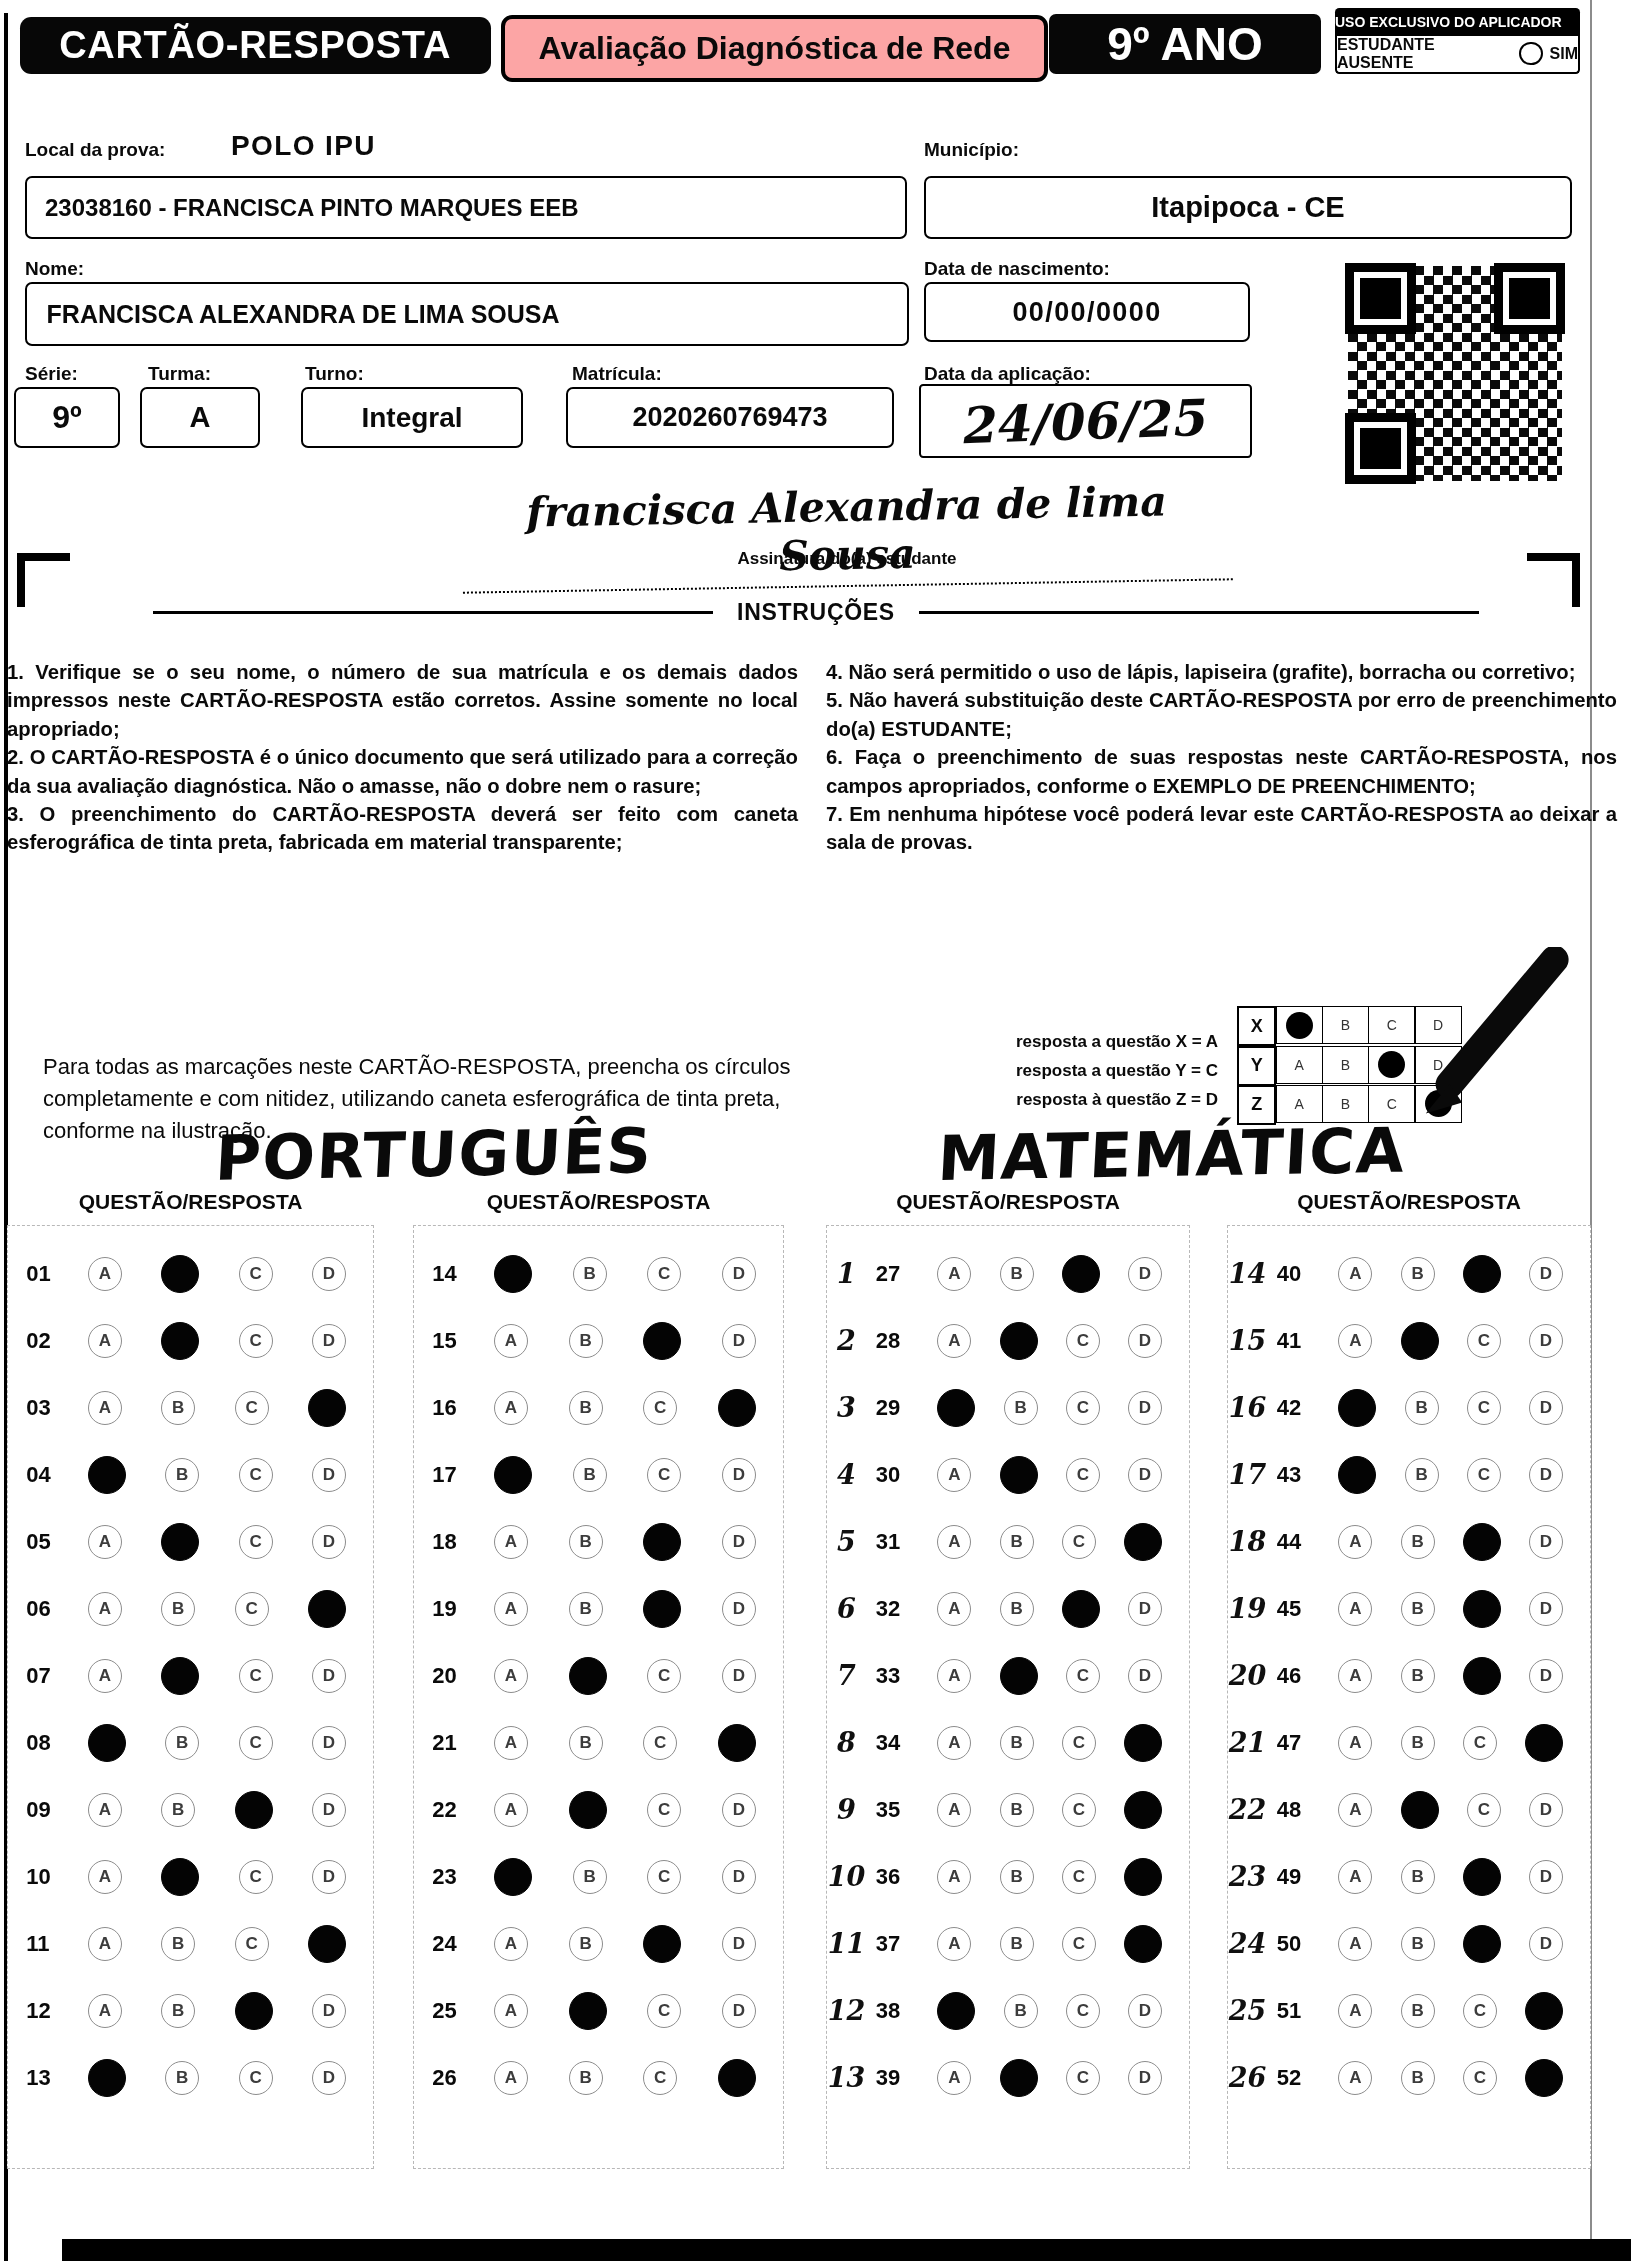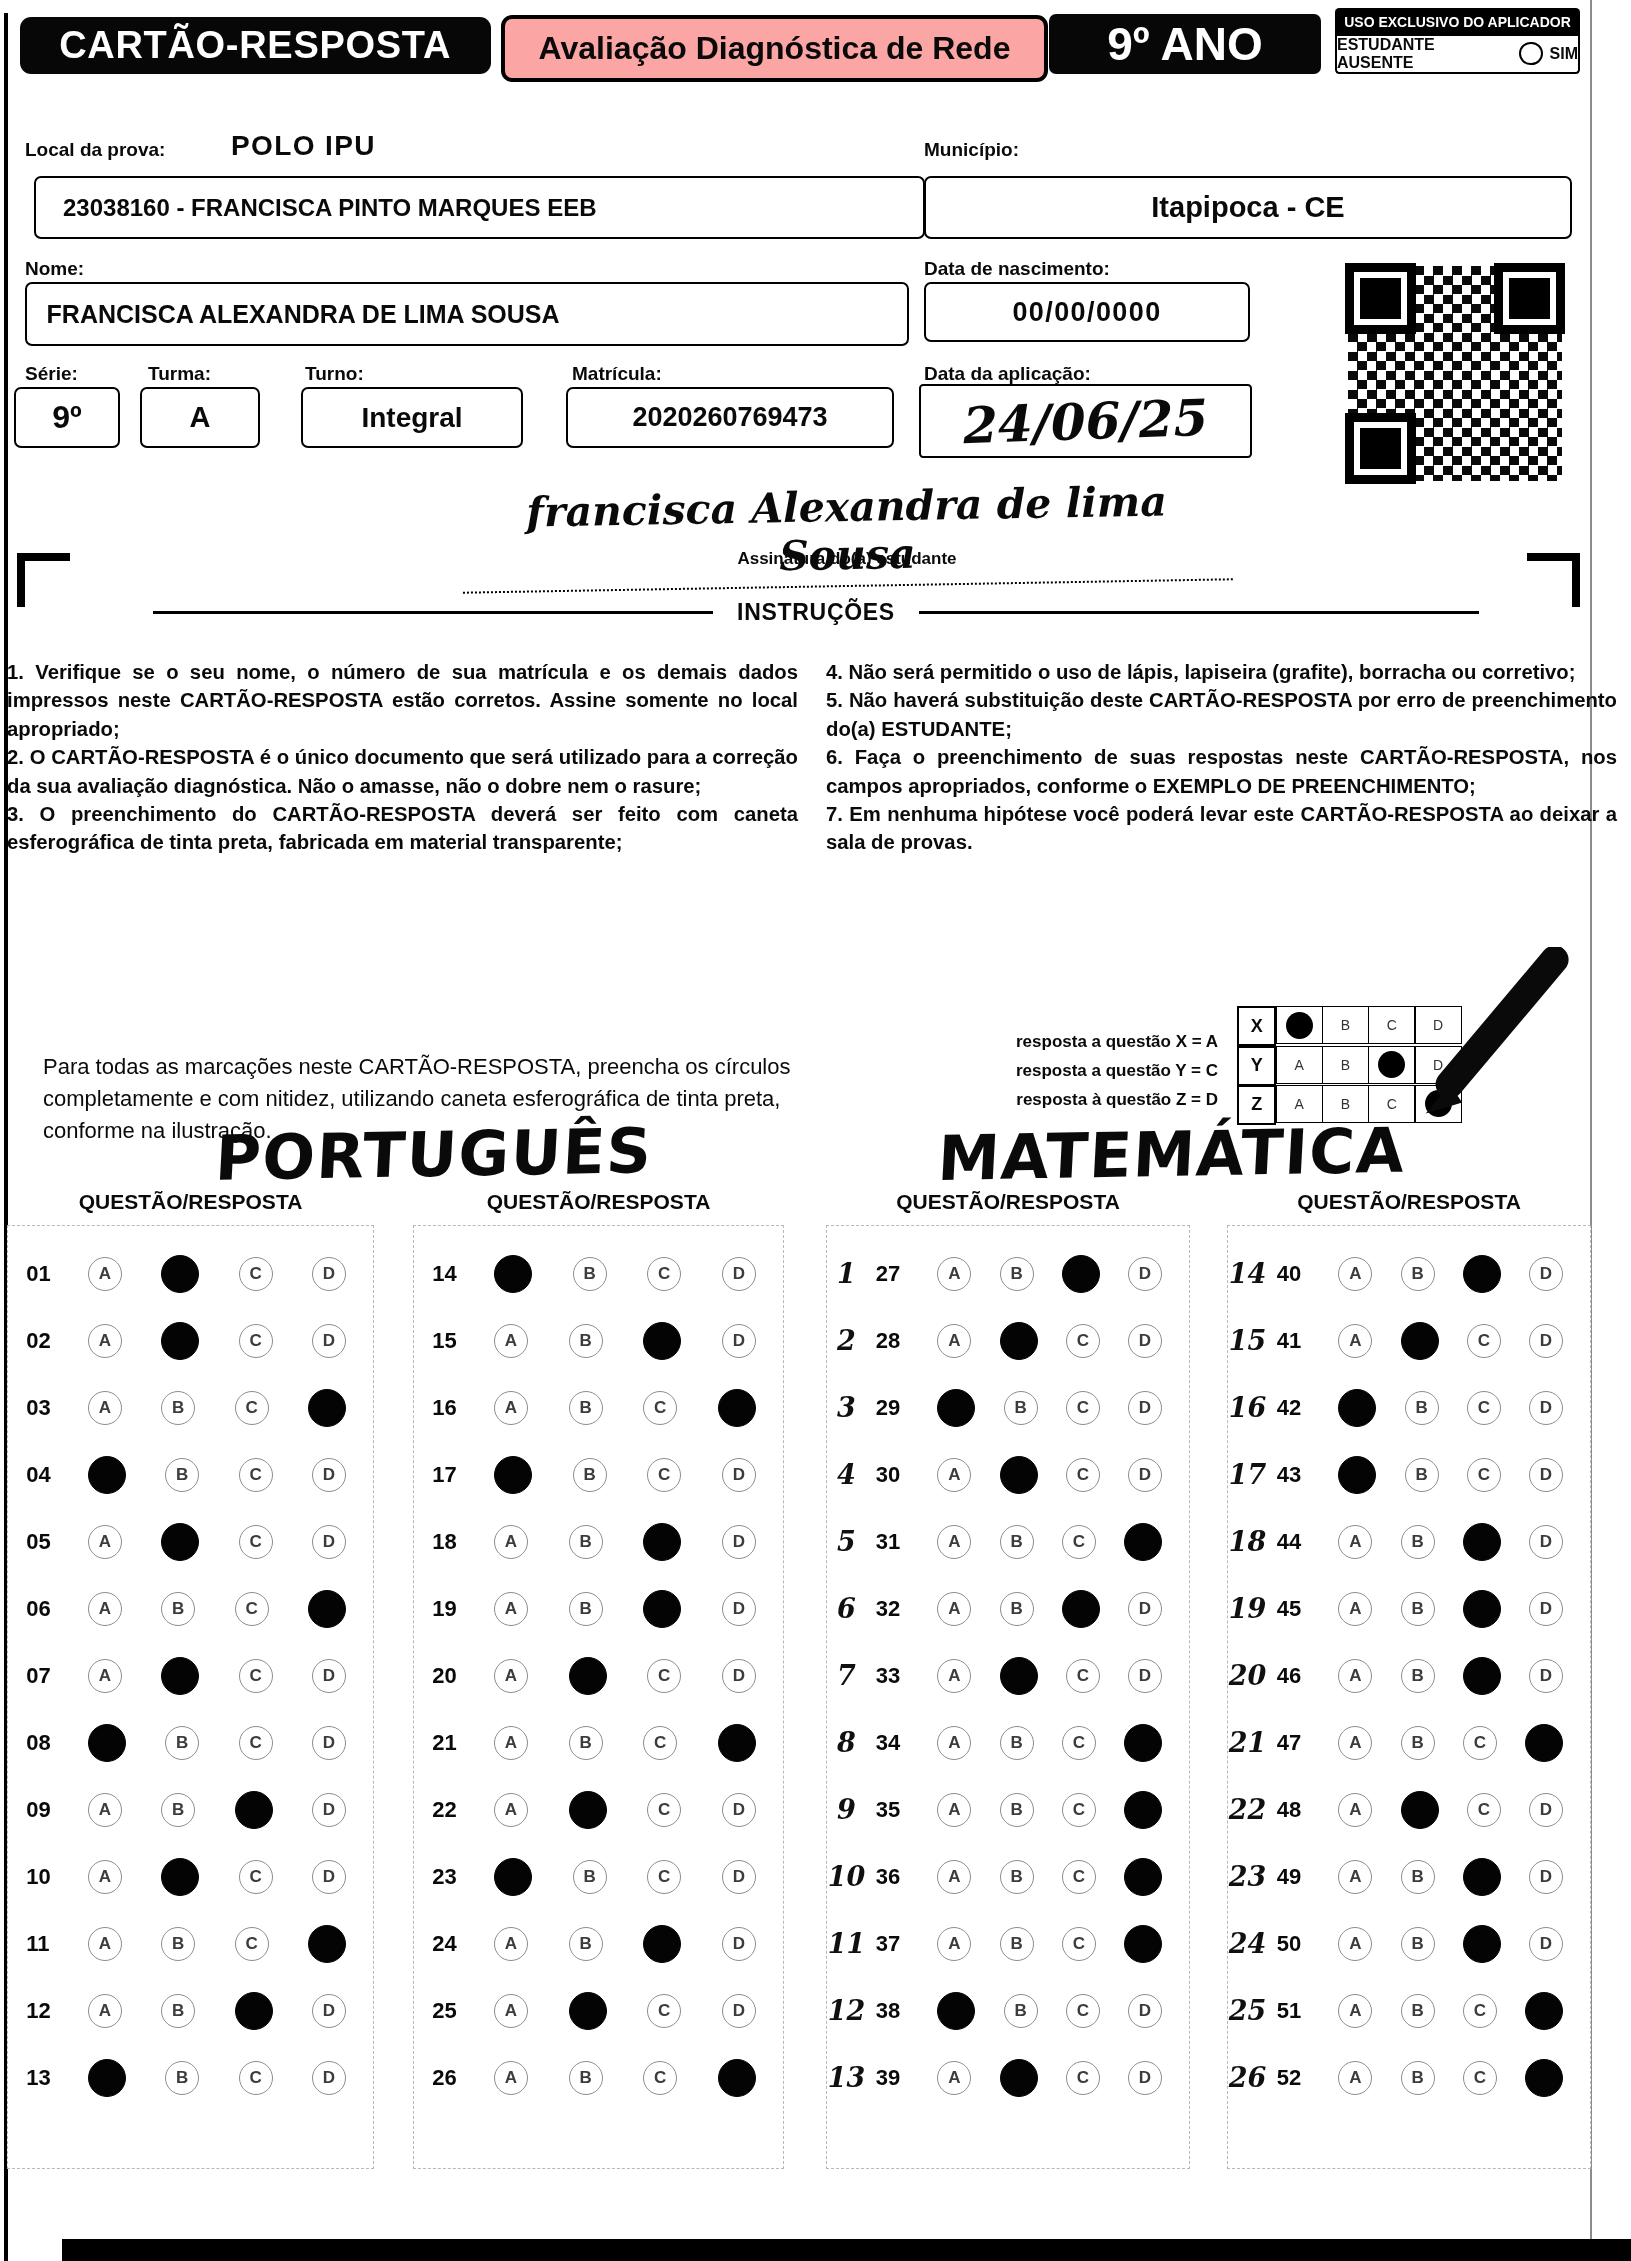--- a/index.html
+++ b/index.html
@@ -9,31 +9,31 @@
   
   .edge-left{position:absolute;left:4.2px;top:12.6px;width:4.2px;height:2249px;background:#000;}
   .edge-bottom{position:absolute;left:62px;bottom:0;width:1570px;height:22.4px;background:#000;}
   .fold-line{position:absolute;left:1590px;top:0;width:2.1px;height:2261px;background:rgba(0,0,0,0.45);}
 
   
   .hdr-title{position:absolute;left:19.6px;top:17px;width:471px;height:57px;background:#070707;color:#fff;border-radius:11.2px;display:flex;align-items:center;justify-content:center;font-size:38px;font-weight:bold;letter-spacing:0.7px;}
   .hdr-subtitle{position:absolute;left:501px;top:15.4px;width:539px;height:59px;border:4.2px solid #000;border-radius:11.2px;background:#fca5a5;display:flex;align-items:center;justify-content:center;font-size:32px;font-weight:bold;}
   .hdr-grade{position:absolute;left:1049px;top:14px;width:272px;height:60px;background:#070707;color:#fff;border-radius:7px;display:flex;align-items:center;justify-content:center;font-size:46px;font-weight:bold;}
   .applicator{position:absolute;left:1335px;top:8.4px;width:245px;}
-  .app-bar{background:#000;color:#fff;font-size:14px;font-weight:bold;text-align:center;padding:5.6px 0;border-radius:4.2px 4.2px 0 0;}
+  .app-bar{background:#000;color:#fff;font-size:14px;font-weight:bold;text-align:left;padding:5.6px 0;border-radius:4.2px 4.2px 0 0;}
   .absent-box{border:2.1px solid #000;border-top:none;border-radius:0 0 4.2px 4.2px;height:36px;display:flex;align-items:center;justify-content:center;gap:7px;font-size:16px;font-weight:bold;background:#fff;}
   .absent-bubble{width:19.6px;height:19.6px;border:2.1px solid #000;border-radius:50%;flex:0 0 auto;}
 
   
   .flabel{position:absolute;font-size:19px;font-weight:bold;}
   .fbox{position:absolute;border:2.8px solid #000;border-radius:7px;background:#fff;display:flex;align-items:center;font-weight:bold;}
   .l-local{left:25px;top:139px;}
   .v-local{position:absolute;left:231px;top:130px;font-size:28px;font-weight:bold;letter-spacing:1.4px;}
   .l-municipio{left:924px;top:139px;}
-  .b-school{left:34px;top:176px;width:860px;height:59px;padding-left:27px;font-size:24px;text-align:center;}
+  .b-school{left:25px;top:176px;width:860px;height:59px;padding-left:18px;font-size:24px;text-align:center;}
   .b-municipio{left:924px;top:176px;width:644px;height:59px;justify-content:center;font-size:29px;}
   .l-nome{left:25px;top:258px;}
   .b-nome{left:25px;top:282px;width:860px;height:60px;padding-left:19.6px;font-size:25px;}
   .l-nasc{left:924px;top:258px;}
   .b-nasc{left:924px;top:282px;width:322px;height:56px;justify-content:center;font-size:27px;letter-spacing:1.4px;}
   .l-serie{left:25px;top:363px;}
   .b-serie{left:14px;top:387px;width:102px;height:57px;justify-content:center;font-size:32px;}
   .l-turma{left:148px;top:363px;}
   .b-turma{left:140px;top:387px;width:116px;height:57px;justify-content:center;font-size:29px;}
   .l-turno{left:305px;top:363px;}

